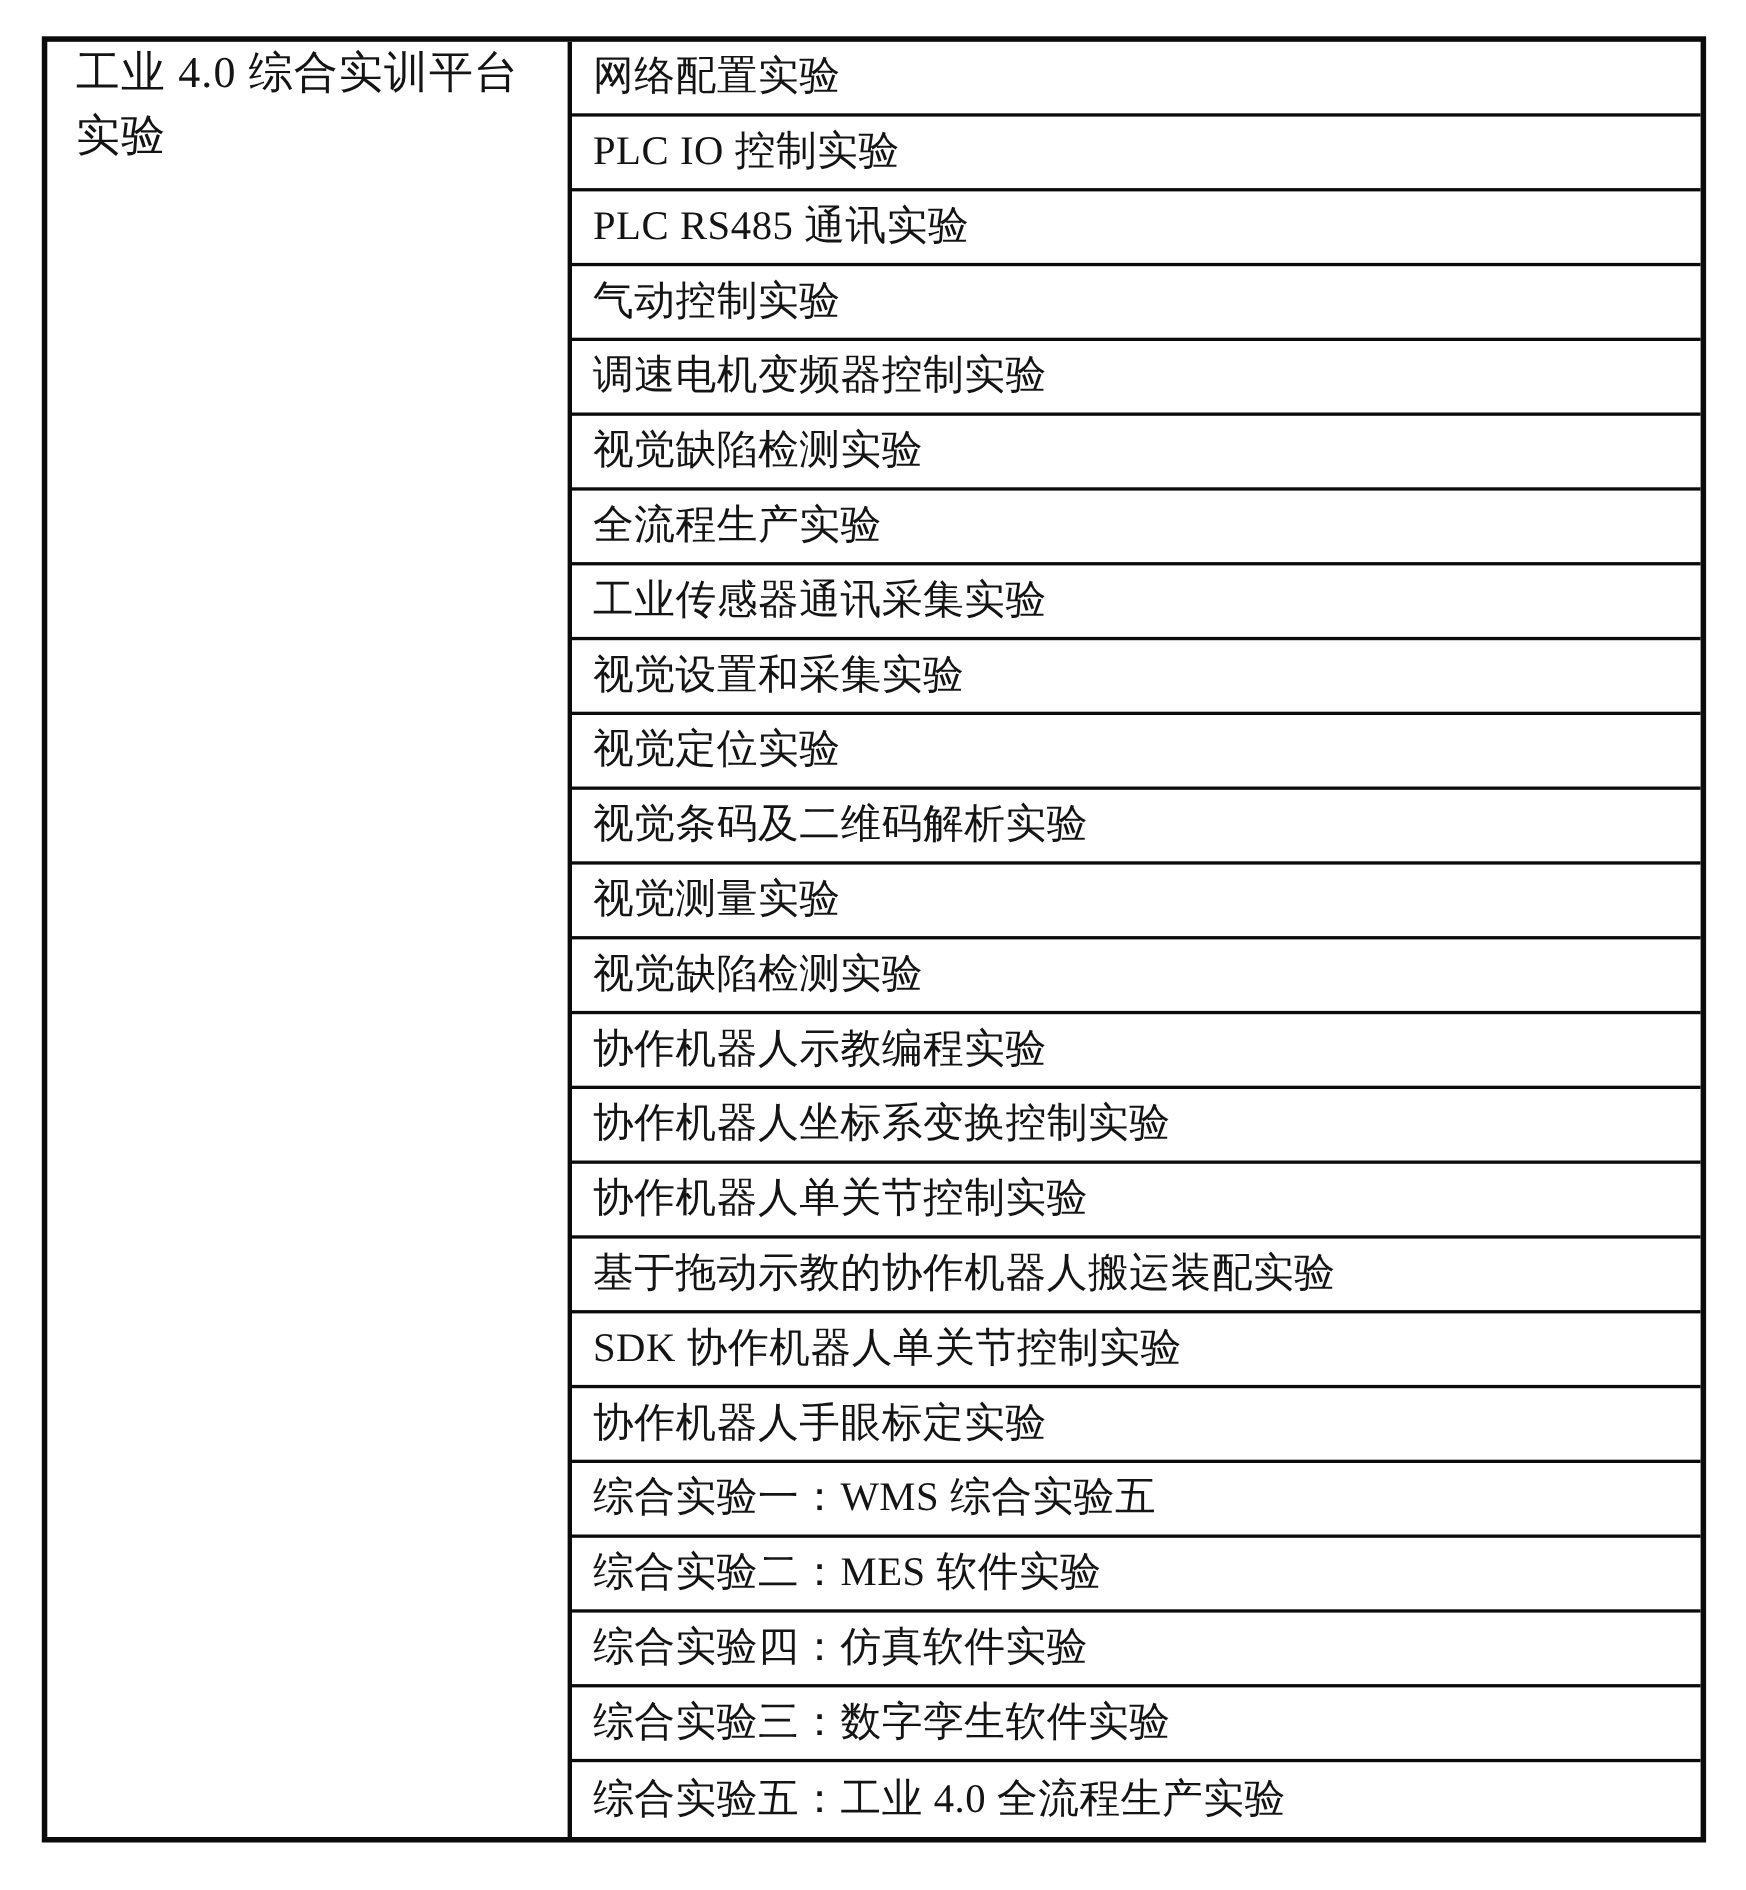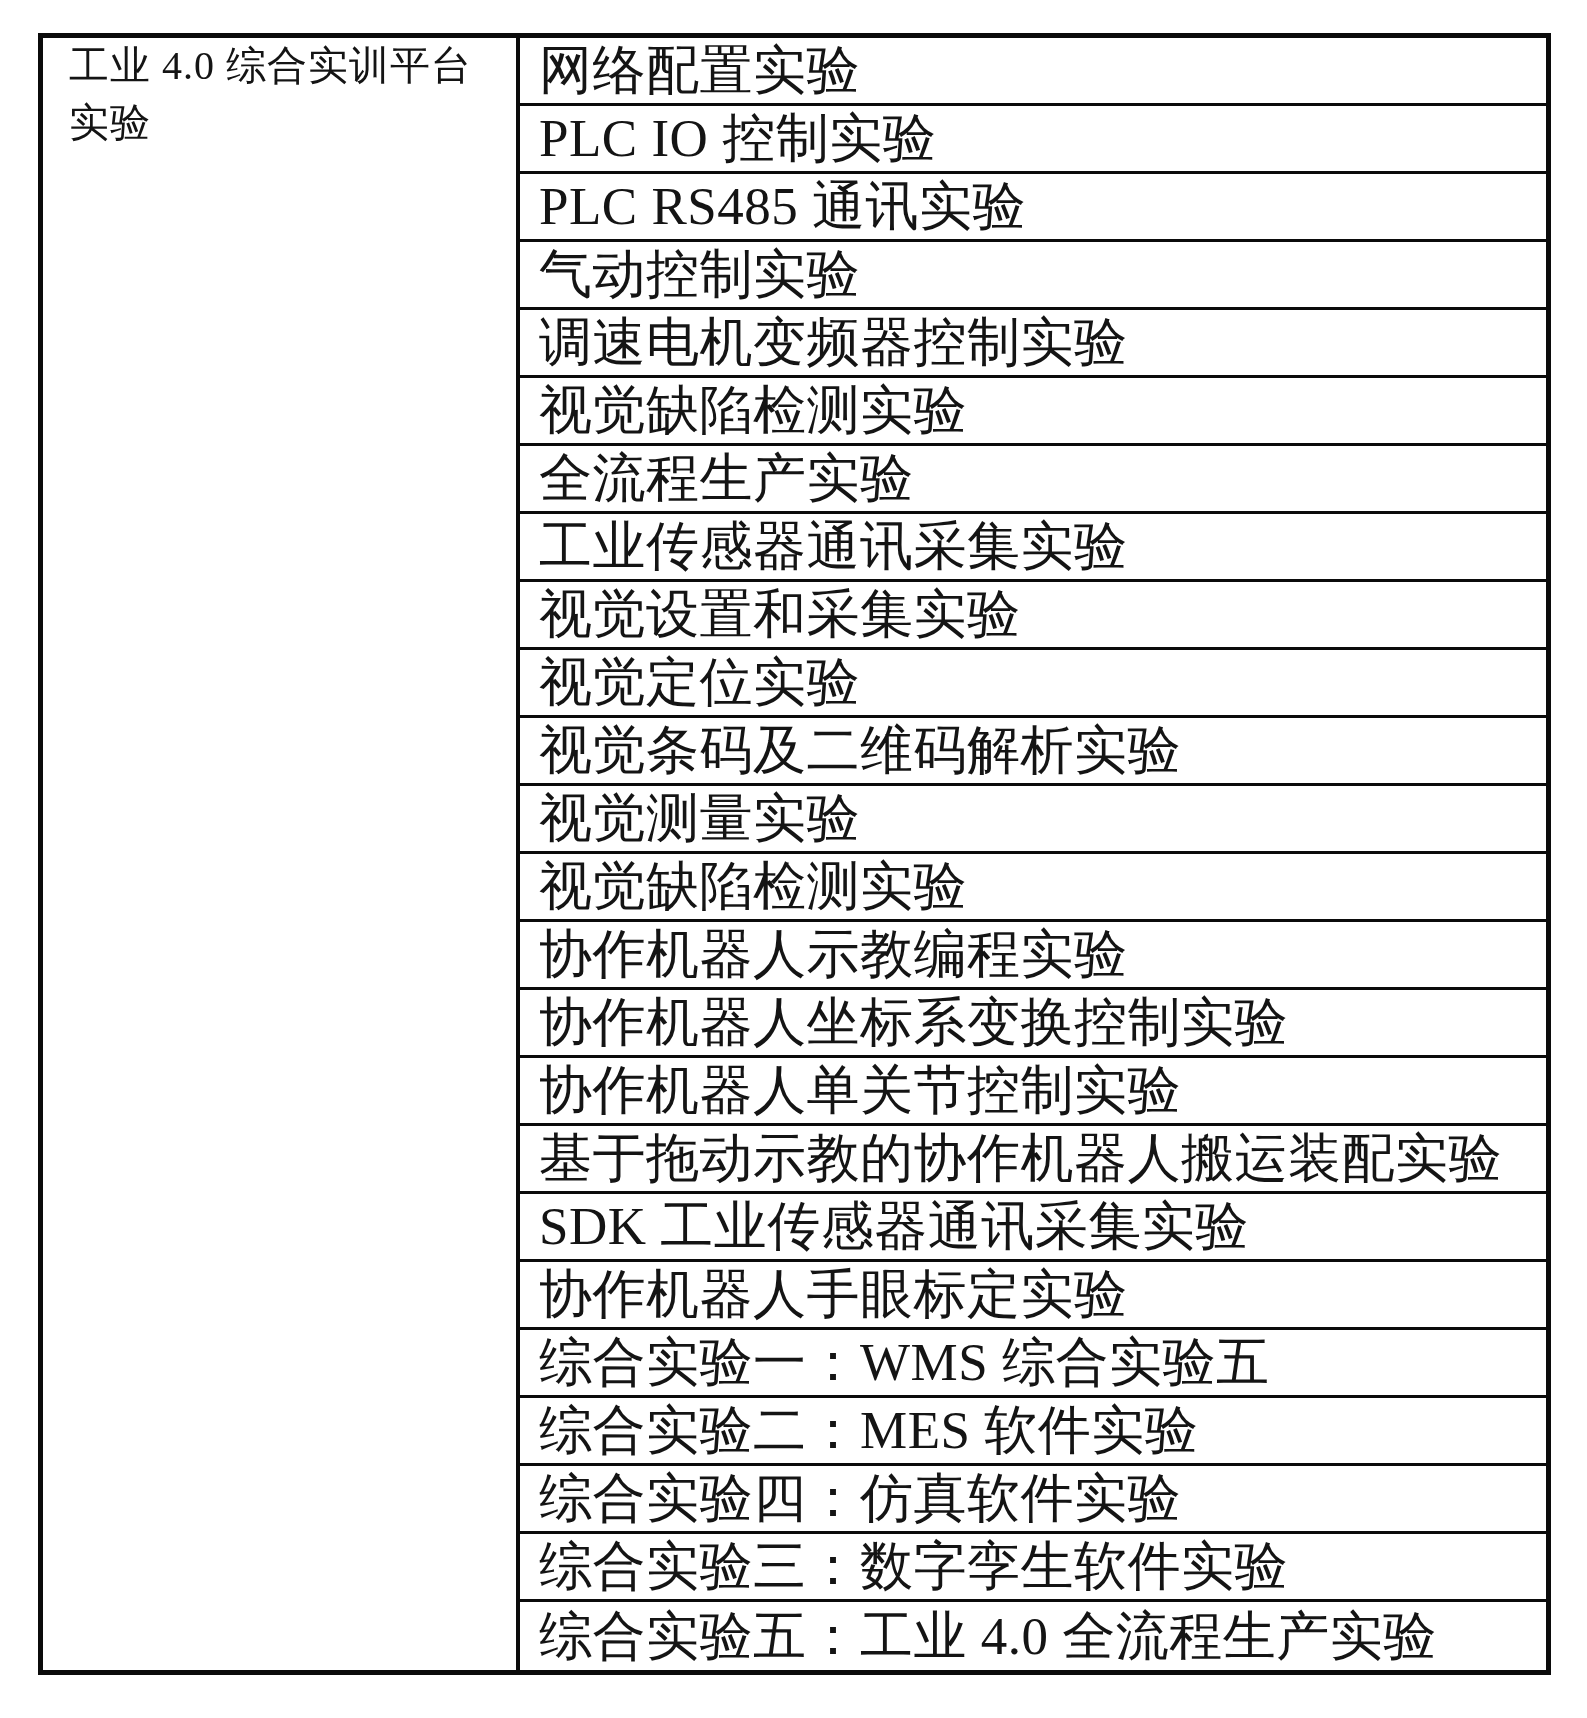--- a/index.html
+++ b/index.html
@@ -62,21 +62,21 @@
     padding-right: 8px;
     overflow: hidden;
   }
 
   .exp-row:last-child {
     border-bottom: none;
     border-radius: 30px;
   }
 
   .experiment-name {
-    font-size: 53px;
+    font-size: 37px;
     line-height: 1.1;
     letter-spacing: 0.5px;
     white-space: nowrap;
   }
 </style>
 </head>
 <body>
 
 <div class="page">
   <div class="exp-table">
@@ -130,21 +130,21 @@
     <div class="exp-row">
       <span class="experiment-name">协作机器人坐标系变换控制实验</span>
     </div>
     <div class="exp-row">
       <span class="experiment-name">协作机器人单关节控制实验</span>
     </div>
     <div class="exp-row">
       <span class="experiment-name">基于拖动示教的协作机器人搬运装配实验</span>
     </div>
     <div class="exp-row">
-      <span class="experiment-name">SDK 工业传感器通讯采集实验</span>
+      <span class="experiment-name">SDK 协作机器人单关节控制实验</span>
     </div>
     <div class="exp-row">
       <span class="experiment-name">协作机器人手眼标定实验</span>
     </div>
     <div class="exp-row">
       <span class="experiment-name">综合实验一：WMS 综合实验五</span>
     </div>
     <div class="exp-row">
       <span class="experiment-name">综合实验二：MES 软件实验</span>
     </div>

